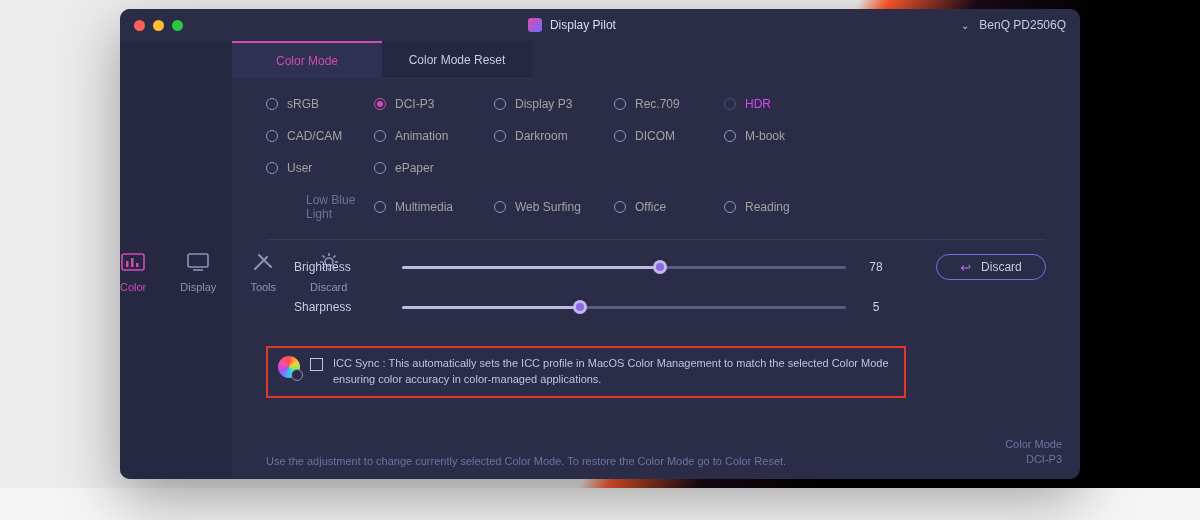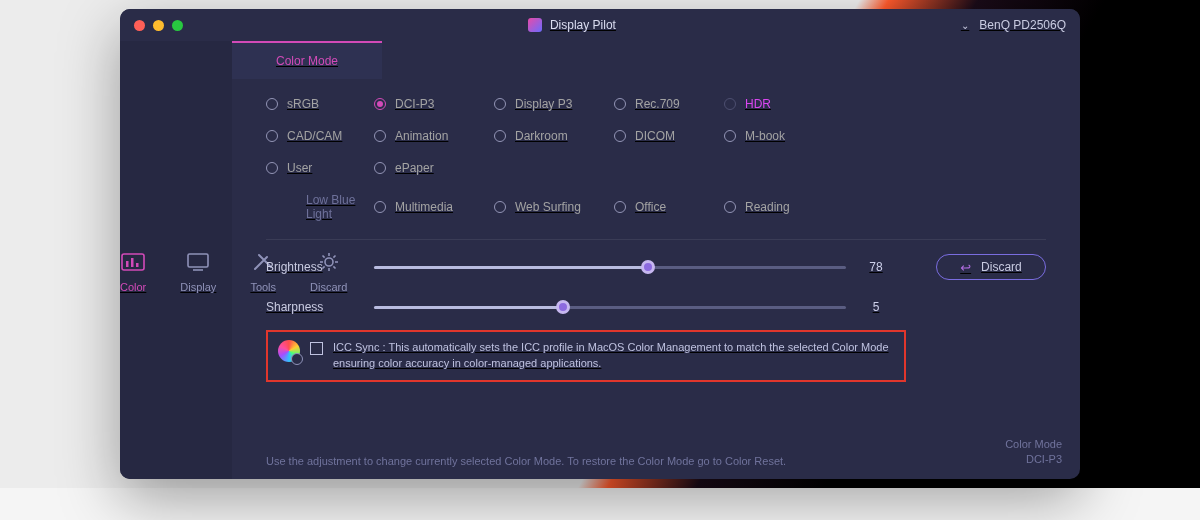--- a/index.html
+++ b/index.html
@@ -1,20 +1,20 @@
 <!DOCTYPE html>
 <html><head>
 <meta charset="utf-8">
 <style>
   * { box-sizing: border-box; margin: 0; padding: 0; }
   html, body { width: 1200px; height: 520px; background: #f5f5f5; font-family: -apple-system, "Helvetica Neue", Arial, sans-serif; overflow: hidden; }
   .host {
     width: 1200px; height: 488px;
     background: linear-gradient(120deg, #ececec 0%, #ececec 58%, #ff5a2c 60%, #1a0b18 66%, #000 75%, #000 100%);
-    display: flex; align-items: center; justify-content: center; text-decoration: underline;
+    display: flex; align-items: center; justify-content: center;
   }
   .window {
     position: relative;
     width: 960px; height: 470px;
     background: #2a2c48;
     border-radius: 10px;
     box-shadow: 0 20px 60px rgba(0,0,0,0.35);
     overflow: hidden;
     display: flex; flex-direction: column;
     color: #c9cbe1;
@@ -50,31 +50,31 @@
   .radio { display:flex; align-items:center; gap:9px; font-size:12px; color:#a3a3a3; cursor:pointer; }
   .radio.disabled { color:#d946ef; cursor:default; }
   .rcirc { width:12px; height:12px; border:1.5px solid #9395b6; border-radius:50%; display:inline-flex; align-items:center; justify-content:center; flex-shrink:0; }
   .radio.disabled .rcirc { border-color:#4d4f70; }
   .radio.selected .rcirc { border-color:#d24ab8; }
   .radio.selected .rcirc::after { content:""; width:6px; height:6px; border-radius:50%; background:#d24ab8; }
   .row-label { font-size:12px; color:#6e719a;margin-left:40px; }
 
   .sep { height:1px; background:rgba(255,255,255,0.08); margin:18px 0 14px 0; }
 
-  .sliders-row { display:grid; grid-template-columns: 108px 1fr 60px 140px; column-gap: 0; row-gap: 20px; align-items:center; }
+  .sliders-row { display:grid; grid-template-columns: 108px 1fr 60px 140px; column-gap: 0; row-gap: 20px; align-items:center;margin-left:28px; }
   .slider { position:relative; height:14px; }
   .track { position:absolute; left:0; right:0; top:6px; height:3px; border-radius:2px; background:#5a5d82; }
   .fill { position:absolute; left:0; top:6px; height:3px; border-radius:2px; background:#b9bce0; }
   .thumb { position:absolute; top:50%; width:14px; height:14px; border-radius:50%; background:#8c6adf; border:3px solid #c6b7f0; transform:translate(-50%,-50%); }
   .slider-val { text-align:center; color:#cdd0ea; font-size:12px; }
 
   .discard-btn { justify-self:end; width:110px; height:26px; border:1px solid #7a6de0; border-radius:14px; background:transparent; color:#c9cbe1; font-size:12px; display:flex; align-items:center; justify-content:center; gap:10px; cursor:pointer; }
   .discard-btn .arrow { color:#b06de0; font-size:13px; }
 
-  .icc-box { margin-top:16px; border:2px solid #e1362c; padding:8px 10px; display:flex; align-items:flex-start; gap:10px; width: 640px; }
+  .icc-box { margin-top:32px; border:2px solid #e1362c; padding:8px 10px; display:flex; align-items:flex-start; gap:10px; width: 640px; }
   .icc-ico { width:22px; height:22px; border-radius:50%; background: conic-gradient(#ff4d4d,#ffcc33,#4dff73,#33c0ff,#a54dff,#ff4d9e,#ff4d4d); position:relative; flex-shrink:0; }
   .icc-ico::after { content:""; position:absolute; right:-3px; bottom:-3px; width:10px; height:10px; border-radius:50%; background:#2a2c48; border:1px solid #8f92b8; font-size:7px; display:flex; align-items:center; justify-content:center; }
   .chk { width:13px; height:13px; border:1.2px solid #bfc2e0; background:transparent; flex-shrink:0; margin-top:2px; }
   .icc-text { font-size:11px; line-height:1.45; color:#bfc2e0; }
 
   .footer { position:absolute; left:0; right:0; bottom:0; padding:10px 18px 12px 34px; display:flex; align-items:flex-end; justify-content:space-between; font-size:11px; color:#70739c; }
   .footer-right { text-align:right; line-height:1.35; }
 </style>
 </head>
 <body>
@@ -146,20 +146,23 @@
           </span>
           <span>Discard</span>
         </div>
       </div>
 
       <div class="main">
         <div class="tabs">
           <div class="tab active">
               <span>Color Mode</span>
             </div>
+          <div class="tab inactive">
+              <span>Color Mode Reset</span>
+            </div>
         </div>
 
         <div class="content">
           <div class="radio-grid">
 
             <label class="radio">
                 <span class="rcirc"></span>
                 <span>sRGB</span>
               </label>
             <label class="radio selected">

